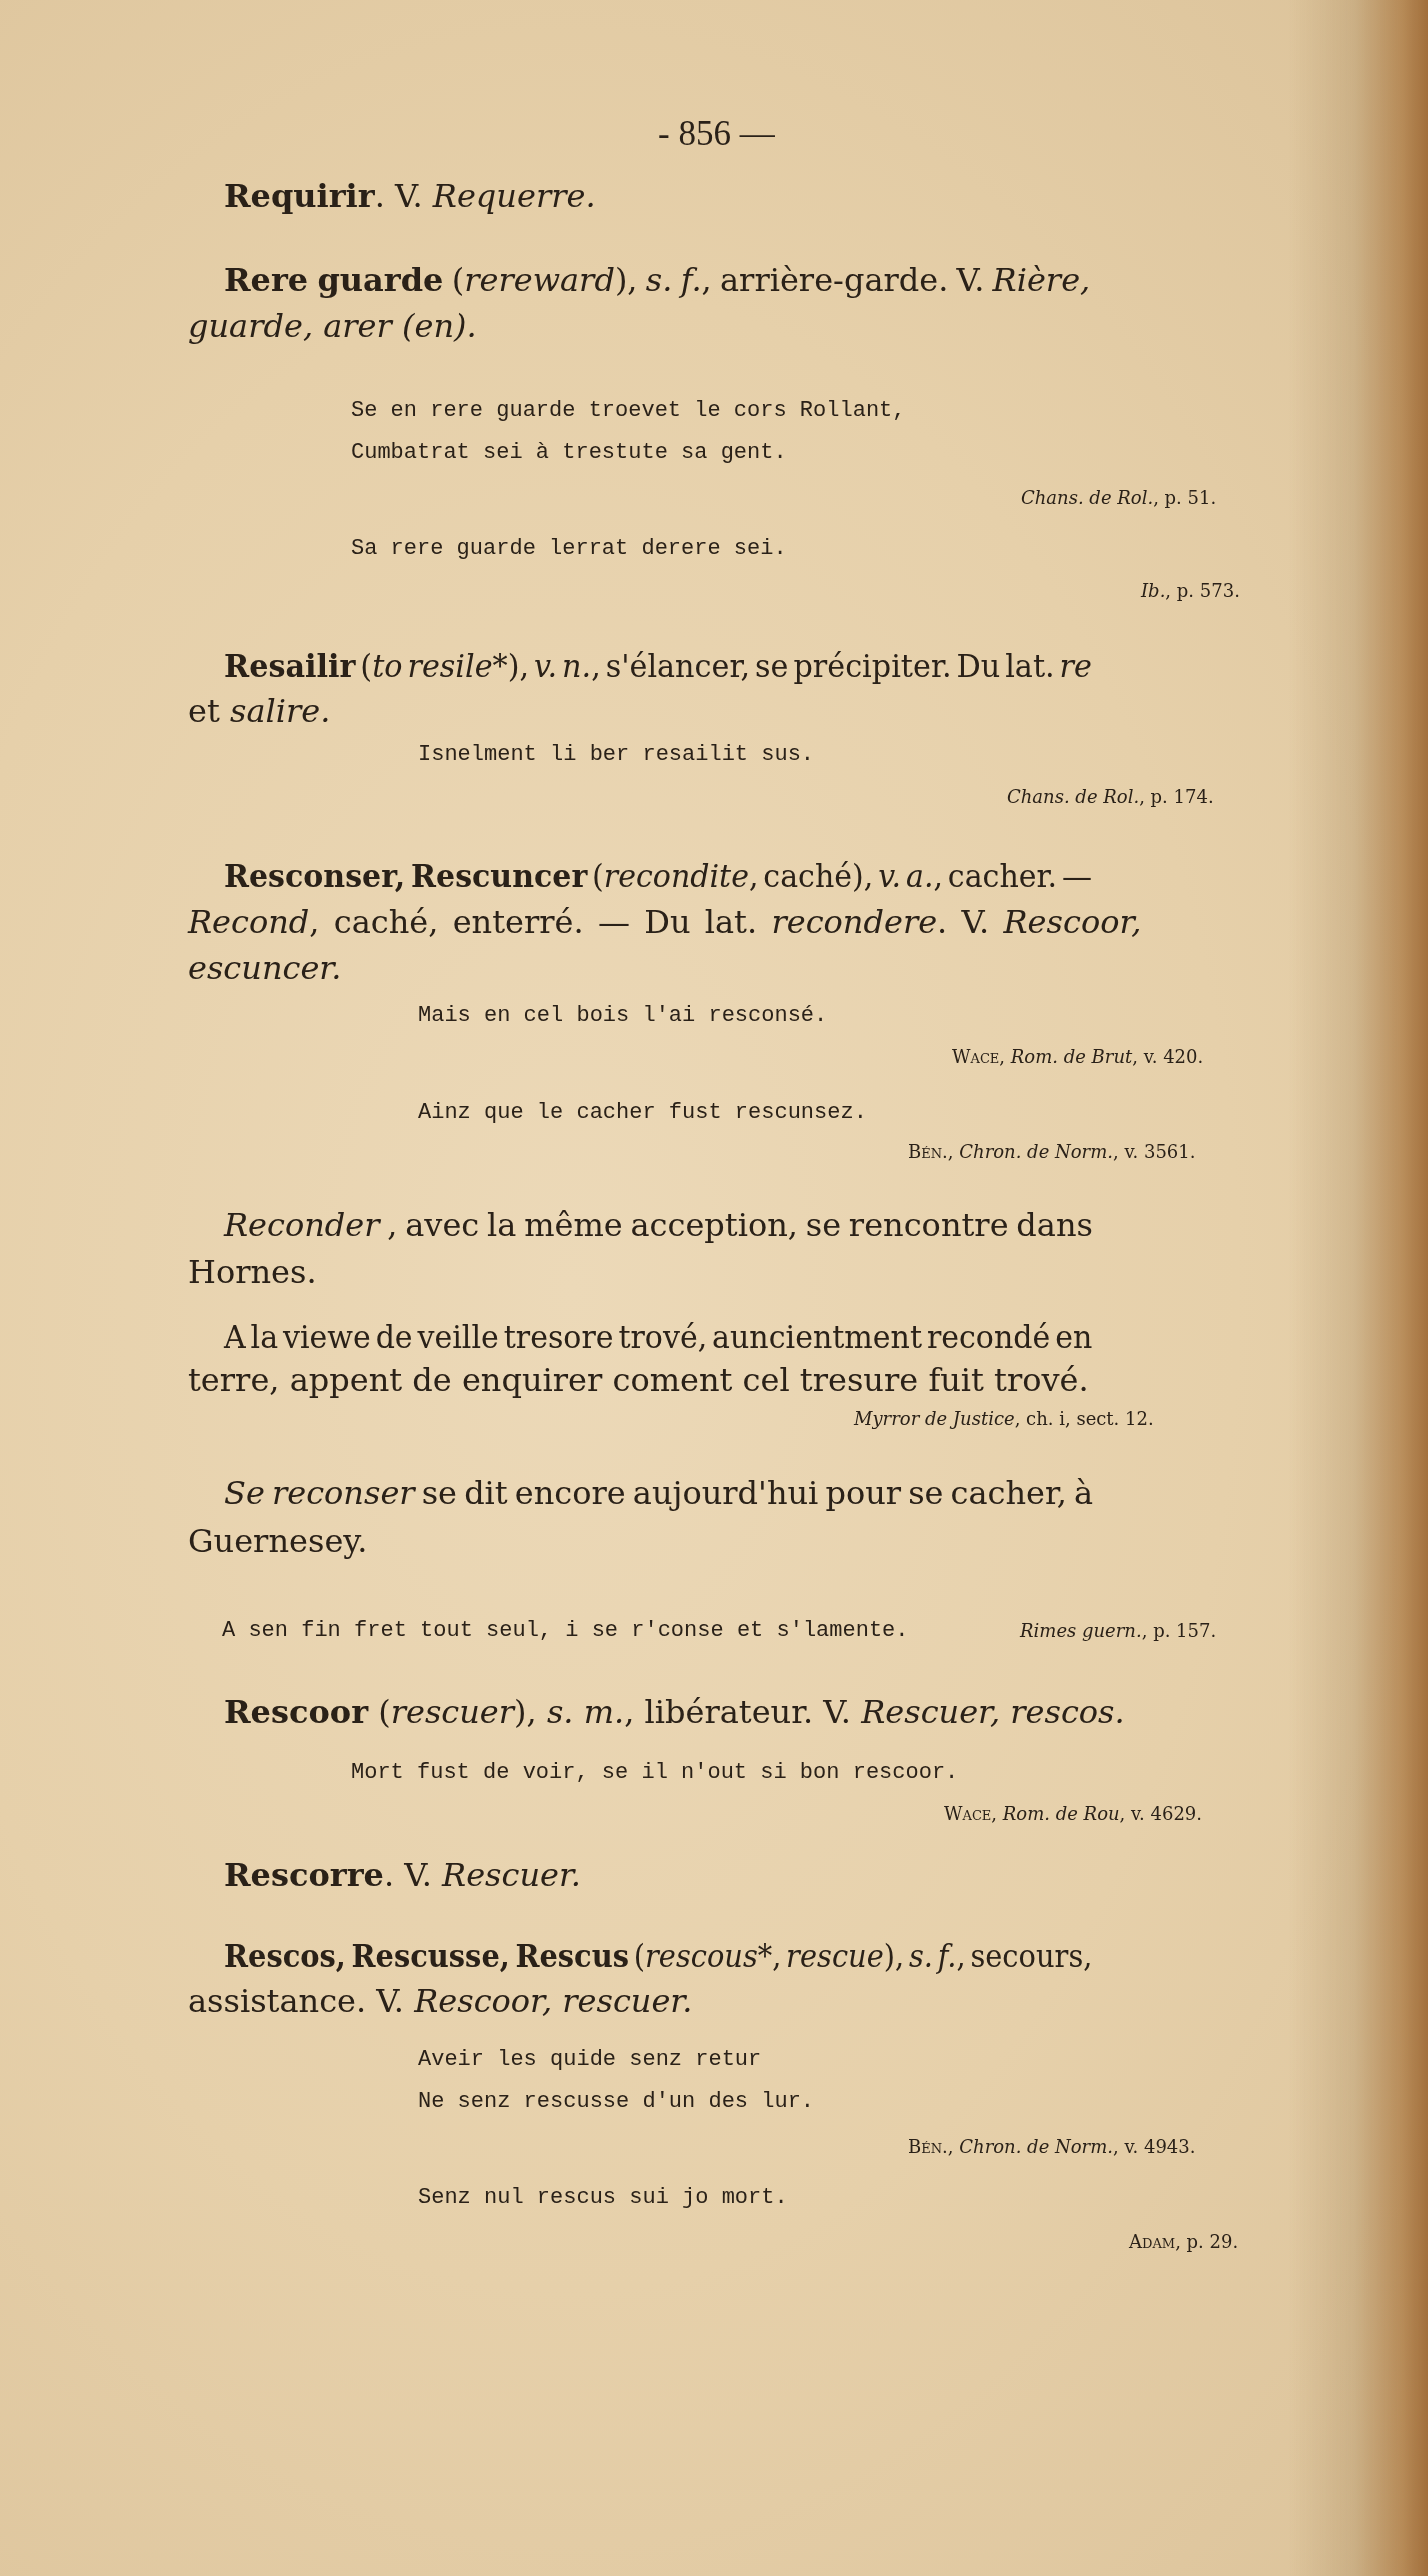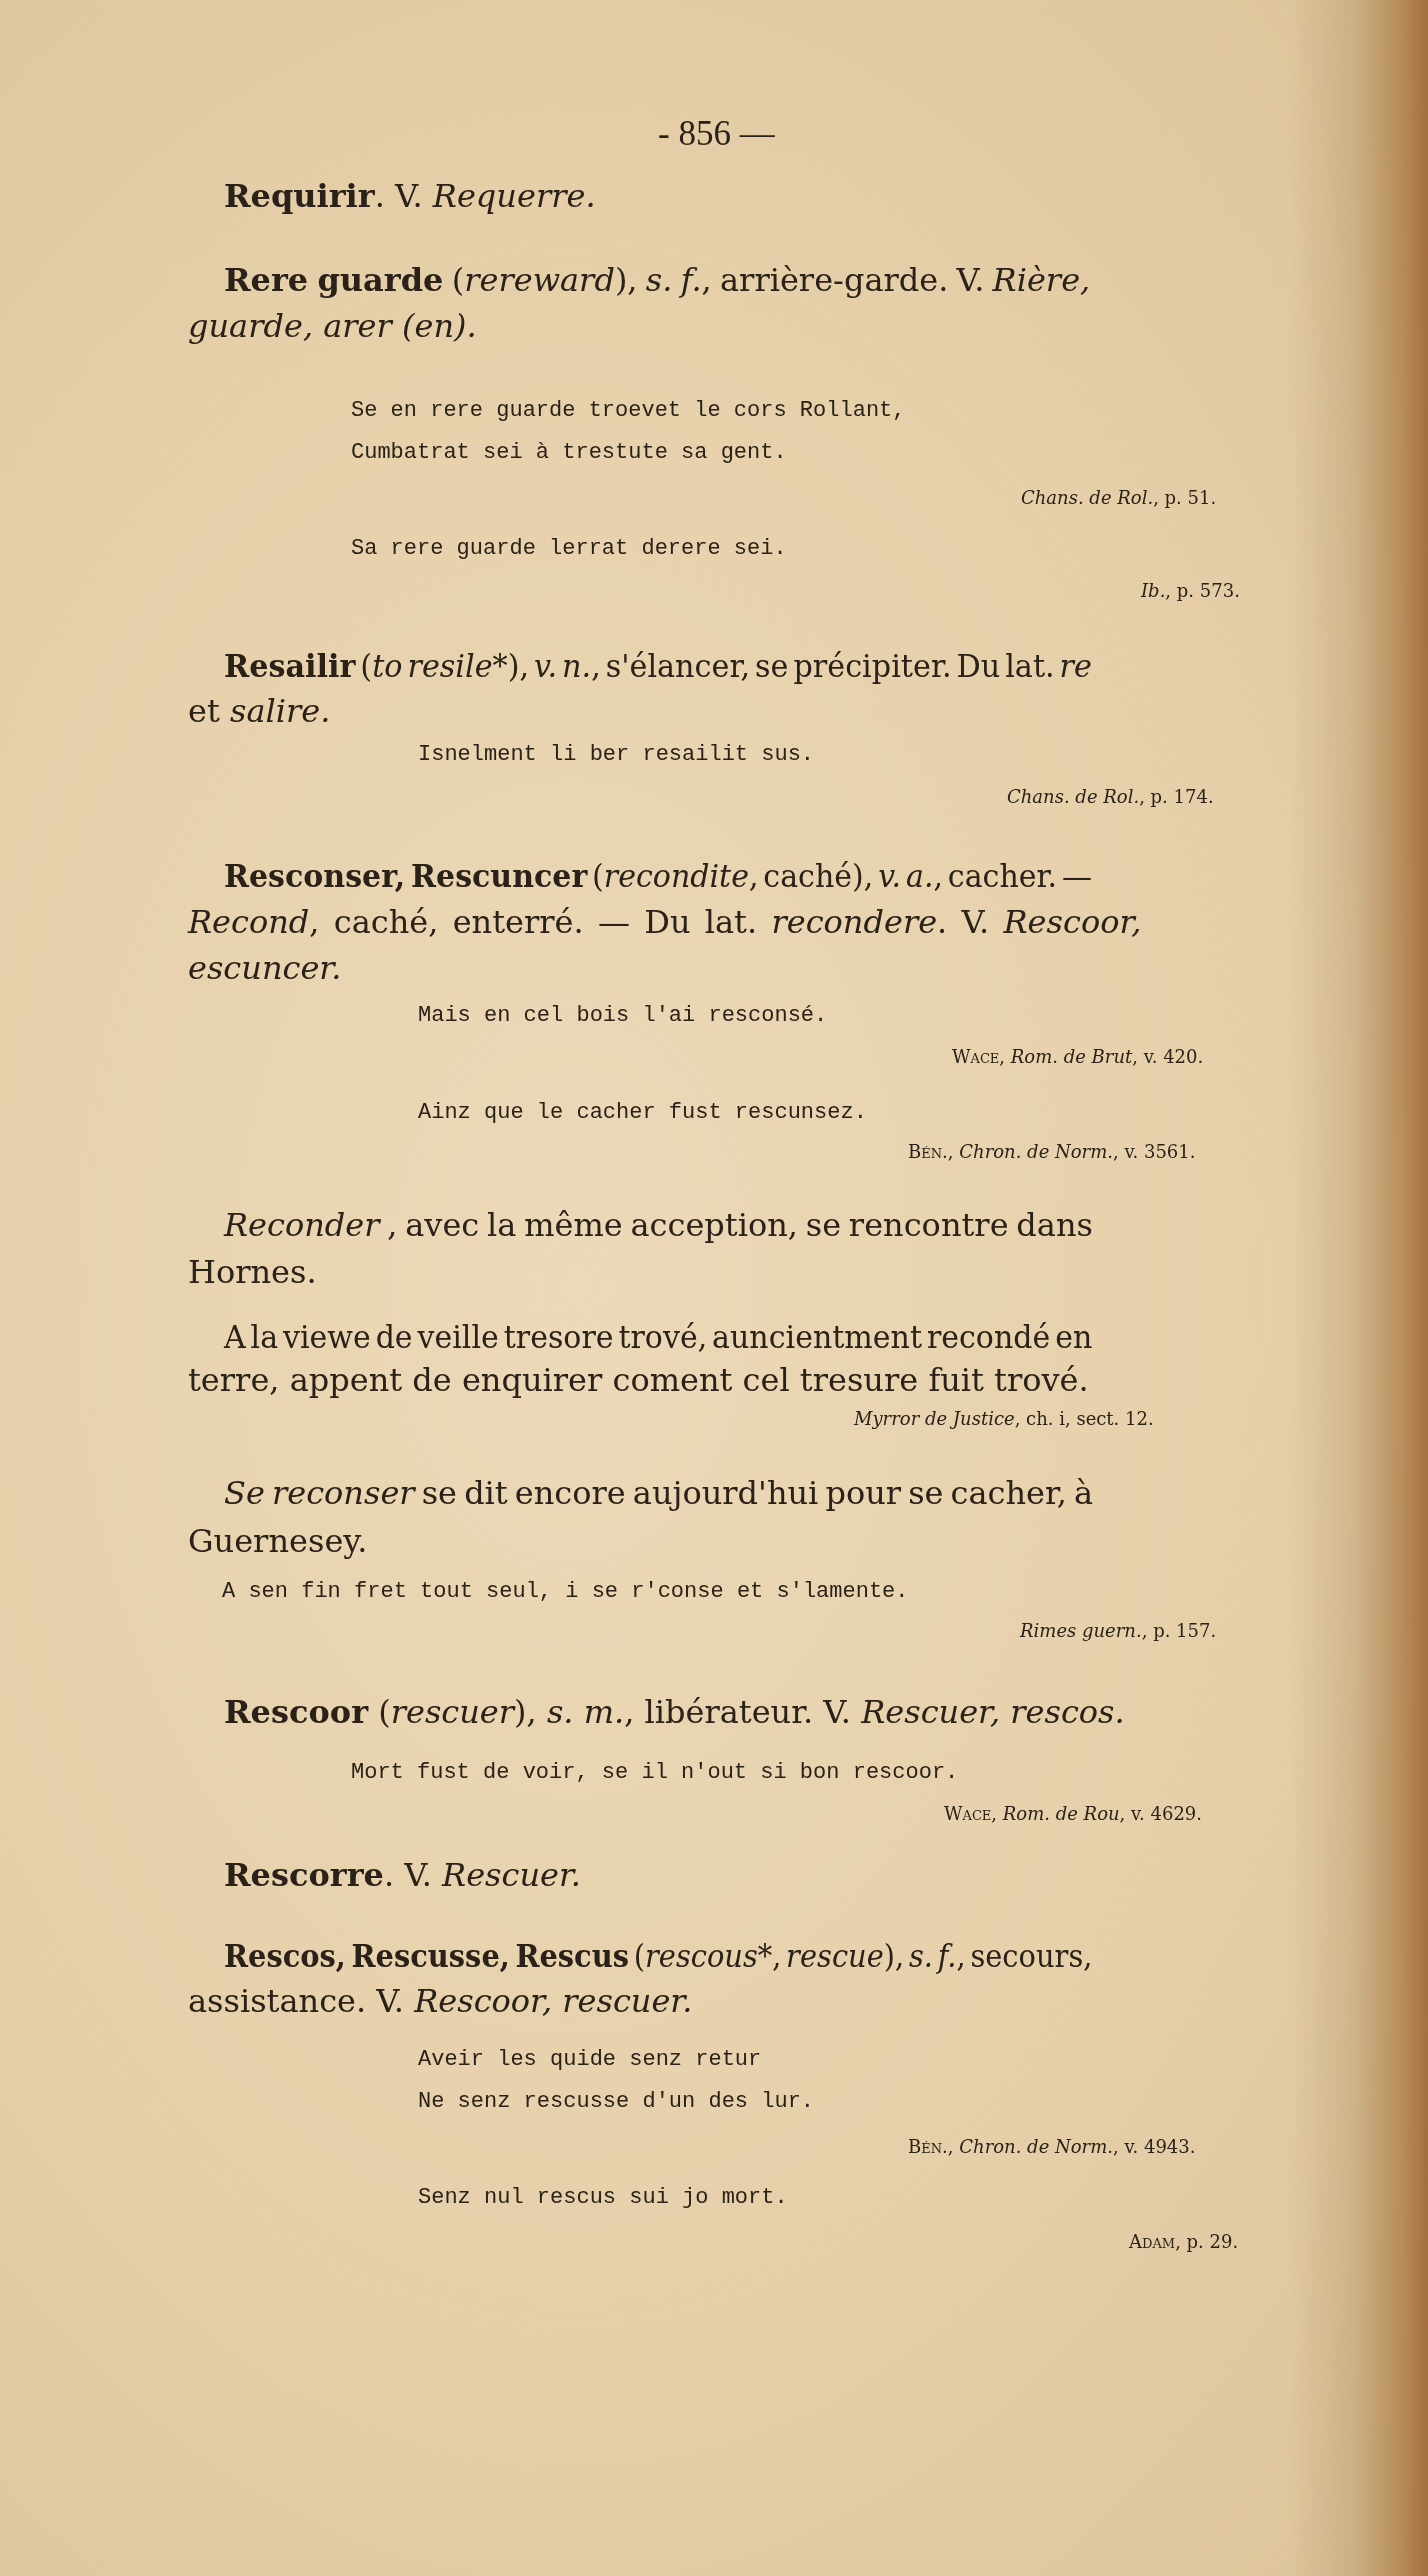--- a/index.html
+++ b/index.html
@@ -54,21 +54,21 @@
 
   <div class="line" style="left: 224px; top: 1209px; word-spacing: -2.4px;"><span class="it">Reconder</span><span> , avec la même acception, se rencontre dans</span></div>
   <div class="line" style="left:188px; top:1256px;"><span>Hornes.</span></div>
 
   <div class="line" style="left: 224px; top: 1321px; word-spacing: -5px; transform-origin: left top; transform: scaleX(0.93883);"><span>A la viewe de veille tresore trové, auncientment recondé en</span></div>
   <div class="line" style="left:188px; top:1364px;"><span>terre, appent de enquirer coment cel tresure fuit trové.</span></div>
   <div class="line cite" style="top: 1410px; left: 854px;"><span class="it">Myrror de Justice</span><span>, ch. i, sect. 12.</span></div>
 
   <div class="line" style="left: 224px; top: 1477px; word-spacing: -3.1px;"><span class="it">Se reconser</span><span> se dit encore aujourd'hui pour se cacher, à</span></div>
   <div class="line" style="left:188px; top:1525px;"><span>Guernesey.</span></div>
-  <div class="line verse" style="left:222px; top:1581px;">A sen fin fret tout seul, i se r'conse et s'lamente.</div>
+  <div class="line verse" style="left:222px; top:1620px;">A sen fin fret tout seul, i se r'conse et s'lamente.</div>
   <div class="line cite" style="top: 1622px; left: 1020px;"><span class="it">Rimes guern.</span><span>, p. 157.</span></div>
 
   <div class="line" style="left:224px; top:1696px;"><span class="hw">Rescoor</span><span> (</span><span class="it">rescuer</span><span>), </span><span class="it">s. m.</span><span>, libérateur. V. </span><span class="it">Rescuer, rescos.</span></div>
   <div class="line verse" style="left:351px; top:1762px;">Mort fust de voir, se il n'out si bon rescoor.</div>
   <div class="line cite" style="top: 1805px; left: 944px;"><span class="sc">Wace</span><span>, </span><span class="it">Rom. de Rou</span><span>, v. 4629.</span></div>
 
   <div class="line" style="left:224px; top:1859px;"><span class="hw">Rescorre</span><span>. V. </span><span class="it">Rescuer.</span></div>
 
   <div class="line" style="left: 224px; top: 1940px; word-spacing: -5px; transform-origin: left top; transform: scaleX(0.903584);"><span class="hw">Rescos, Rescusse, Rescus</span><span> (</span><span class="it">rescous*</span><span>, </span><span class="it">rescue</span><span>), </span><span class="it">s. f.</span><span>, secours,</span></div>
   <div class="line" style="left:188px; top:1985px;"><span>assistance. V. </span><span class="it">Rescoor, rescuer.</span></div>

